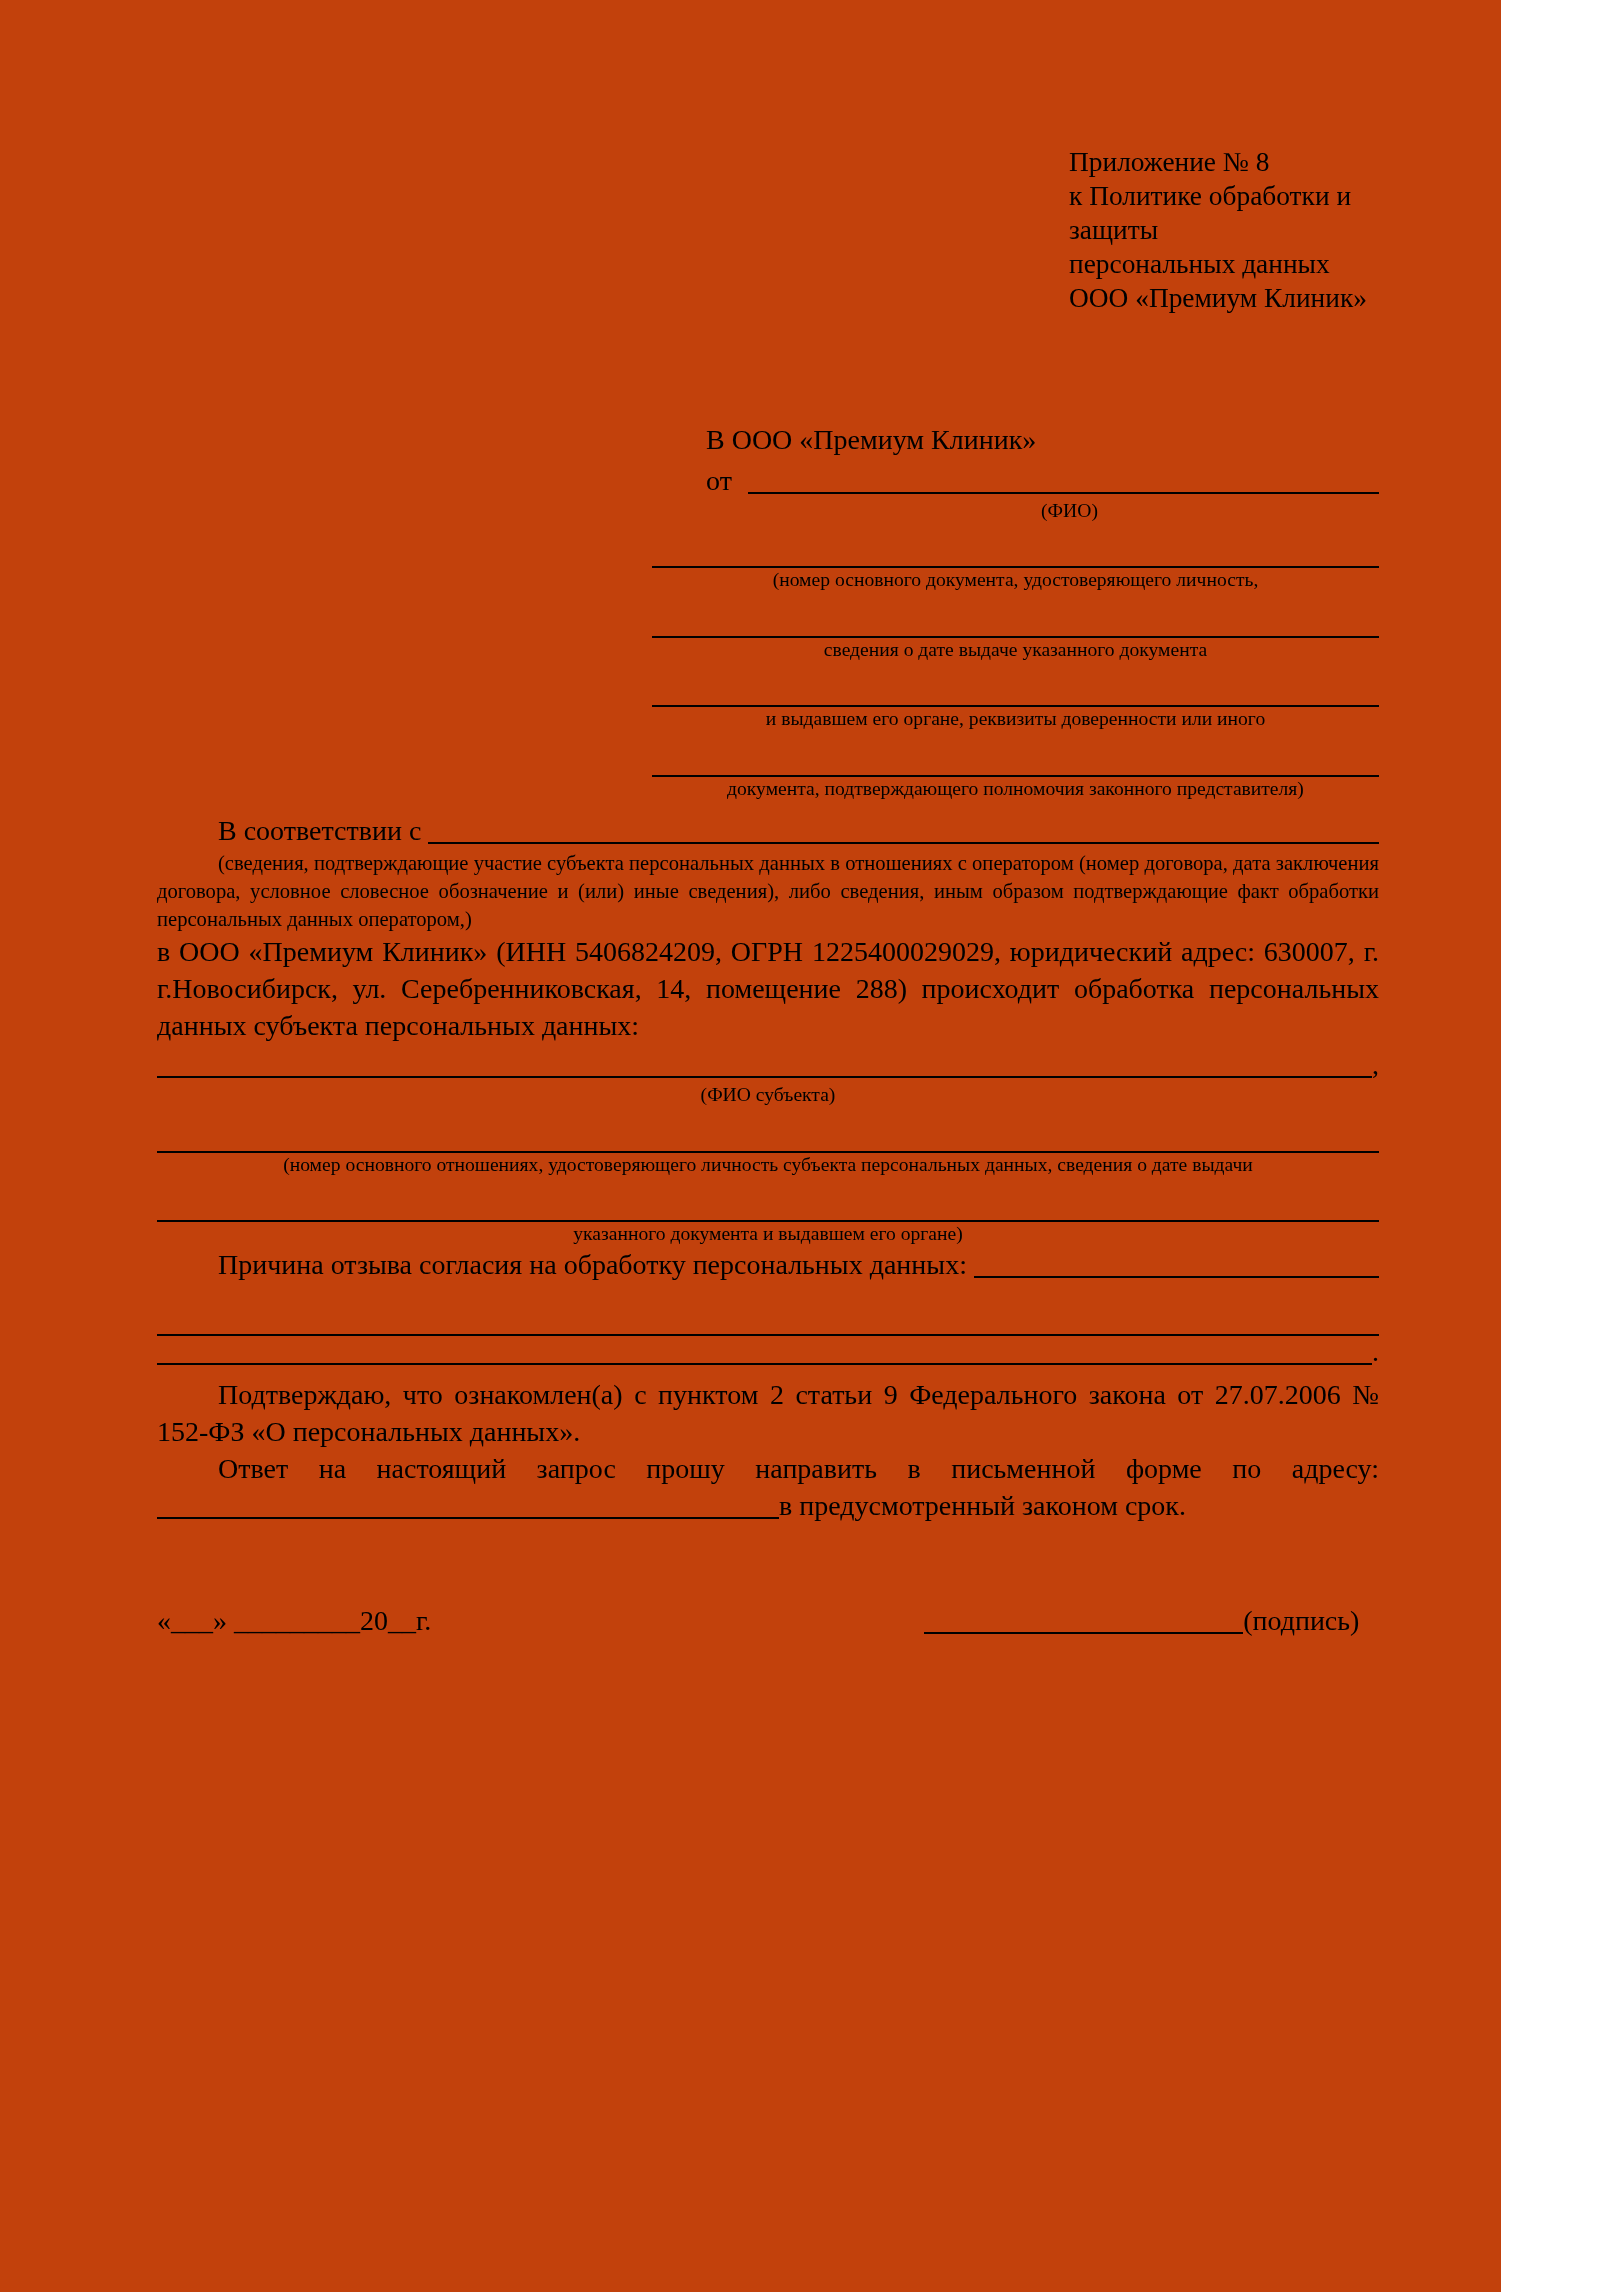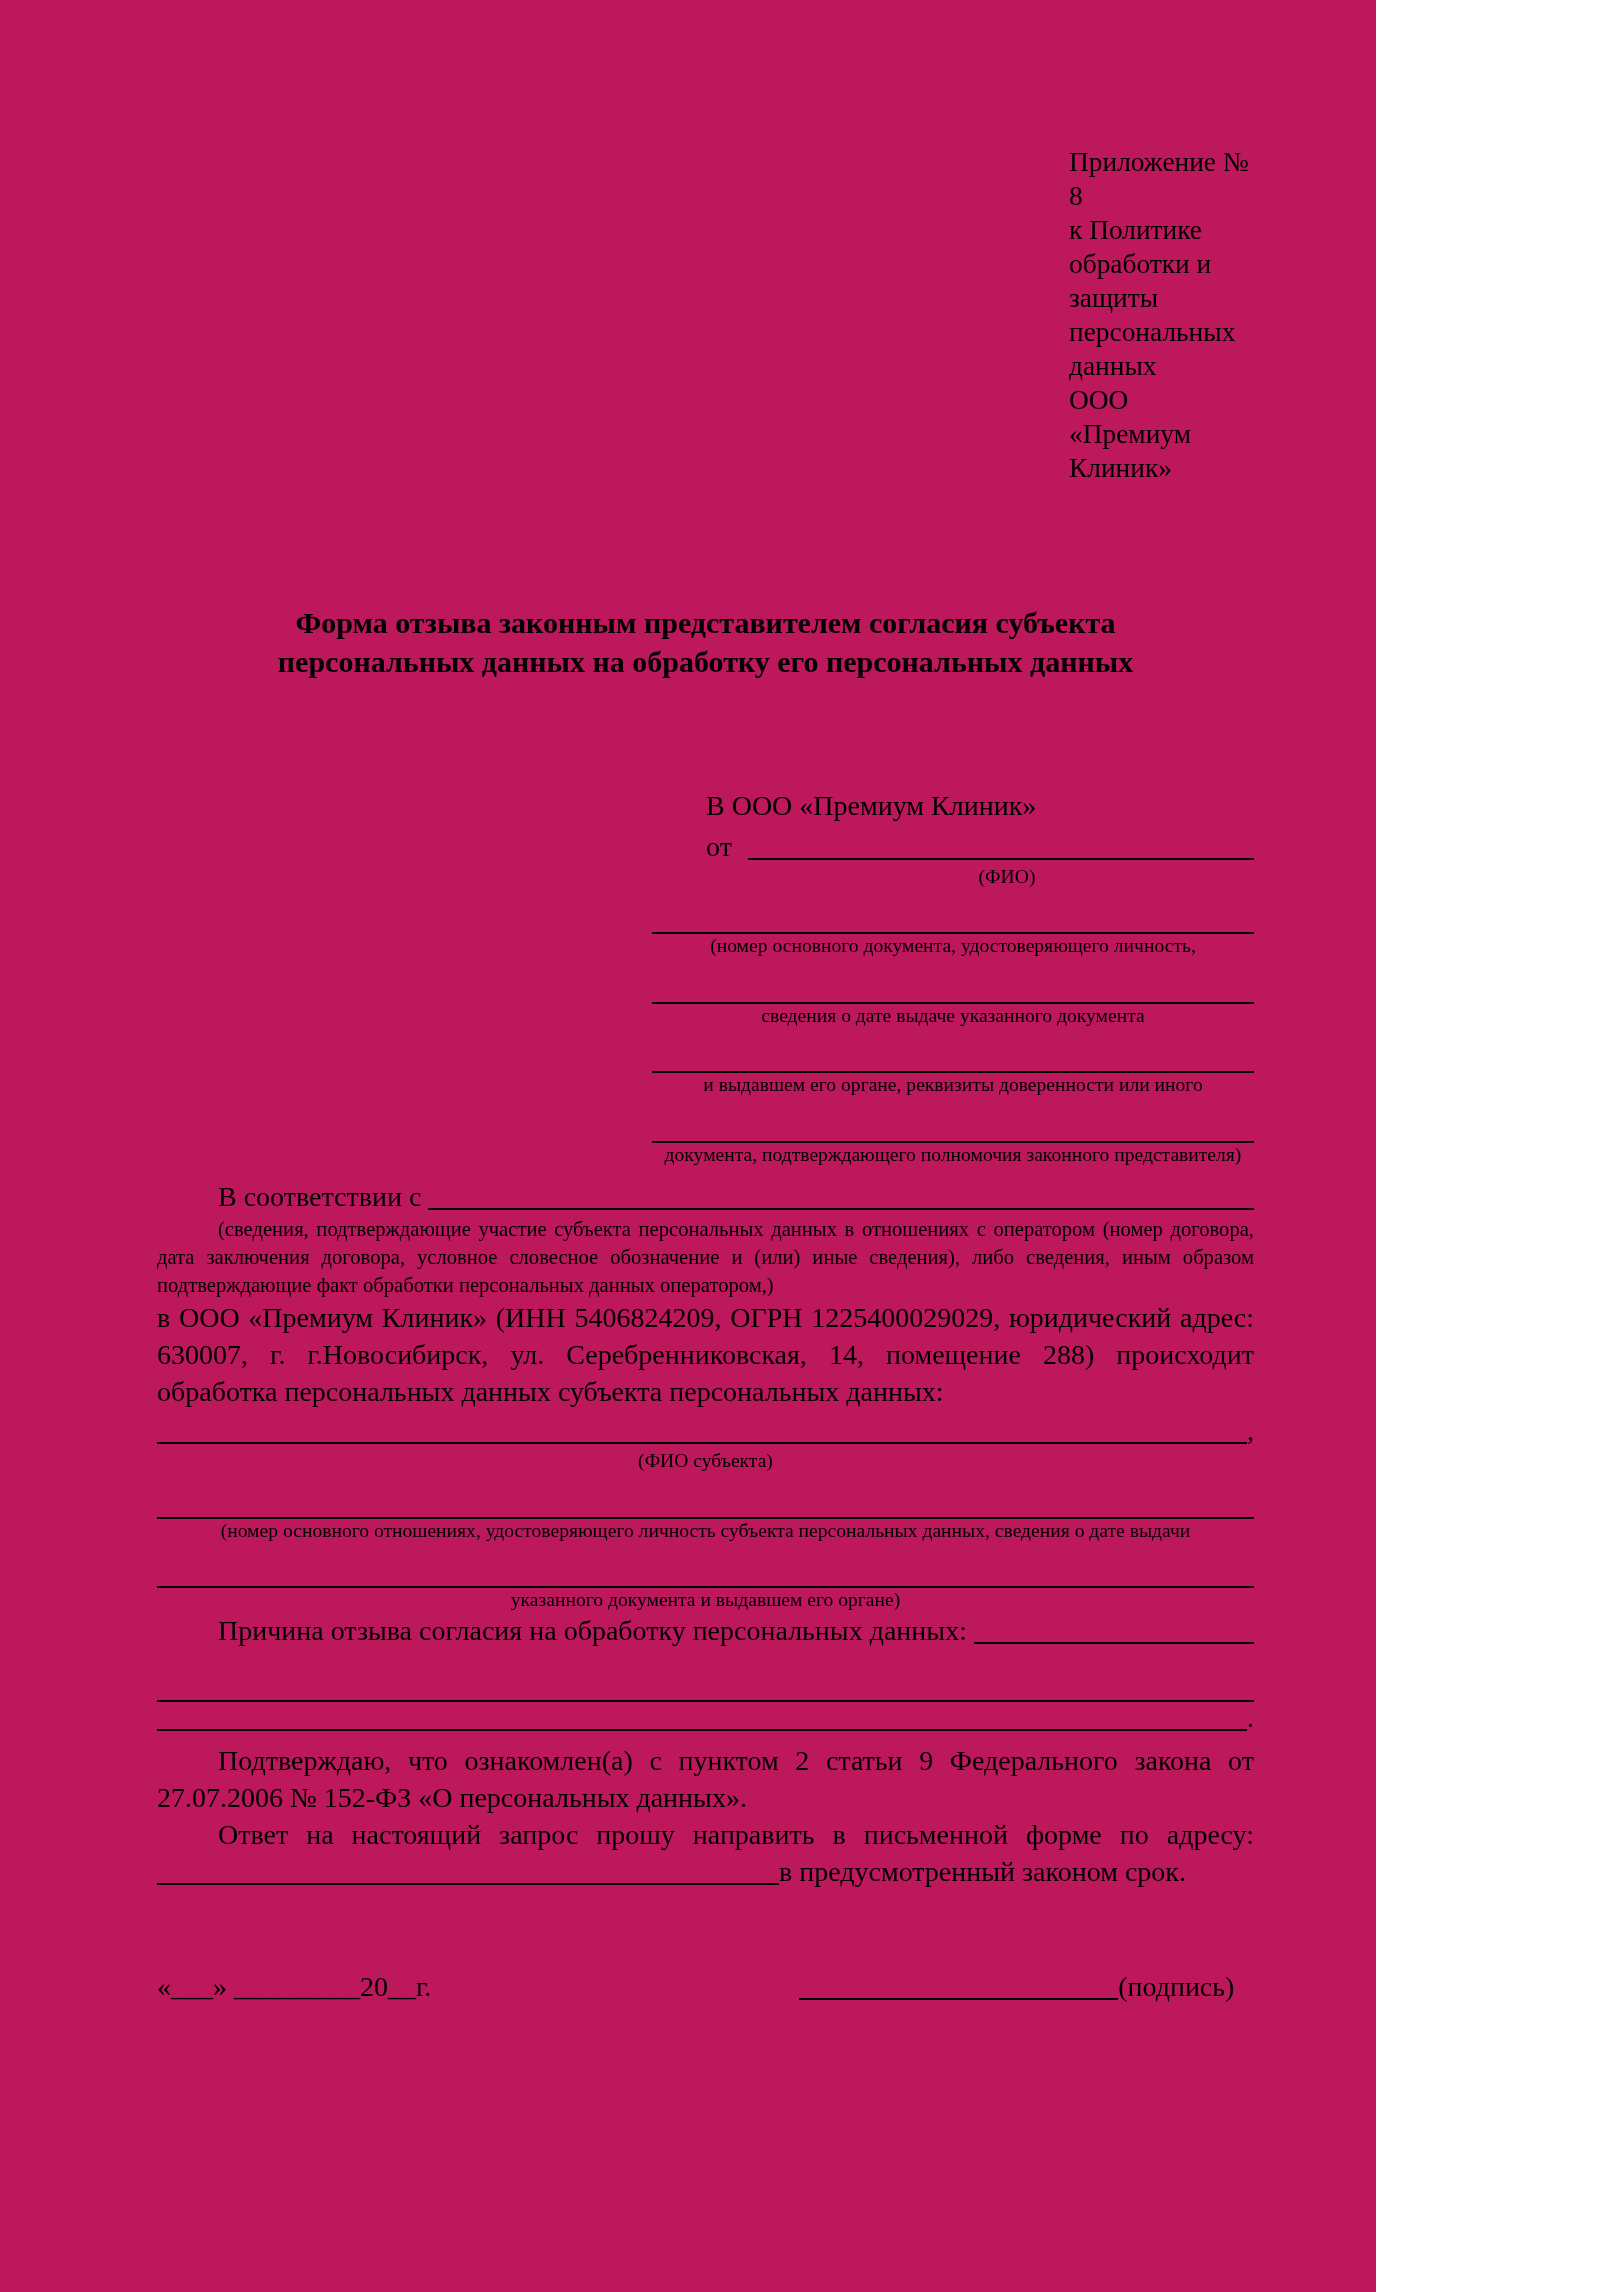--- a/index.html
+++ b/index.html
@@ -1,19 +1,19 @@
 <!DOCTYPE html>
 <html><head>
 <meta charset="utf-8">
 <style>
   html,body{margin:0;padding:0;background:#ffffff;}
   .page{
     position:relative;
-    width:1376px;height:2293px;
-    background:#be185d;color:#000;
+    width:1501px;height:2293px;
+    background:#c2410c;color:#000;
     font-family:"Liberation Serif","DejaVu Serif",serif;
     font-size:28px;line-height:37px;
     box-sizing:border-box;
     padding:145px 122px 0 157px;
     overflow:hidden;
   }
   
   .hdr{margin-left:912px;font-size:27.4px;line-height:34px;}
   
   .title{margin-top:118px;text-align:center;font-weight:bold;font-size:30px;line-height:39px;}
@@ -52,24 +52,20 @@
 
 <div class="page">
 
   <div class="hdr">
     <div>Приложение № 8</div>
     <div>к Политике обработки и защиты</div>
     <div>персональных данных</div>
     <div>ООО «Премиум Клиник»</div>
   </div>
 
-  <div class="title">
-    <div>Форма отзыва законным представителем согласия субъекта</div>
-    <div>персональных данных на обработку его персональных данных</div>
-  </div>
 
   <div class="addr">
     <div class="addr-to">В ООО «Премиум Клиник»</div>
     <div class="row addr-from">
       <span class="lbl">от</span>
       <span class="fl"></span>
     </div>
     <div class="cap cap-fio">(ФИО)</div>
 
     <div class="frow"></div>

